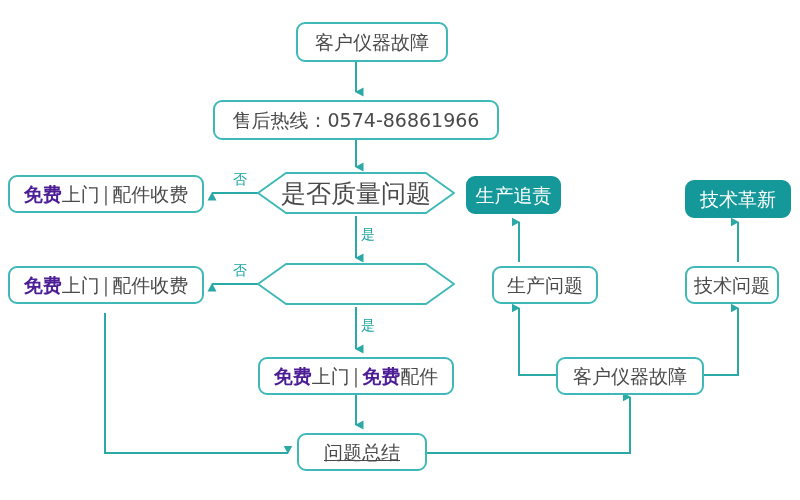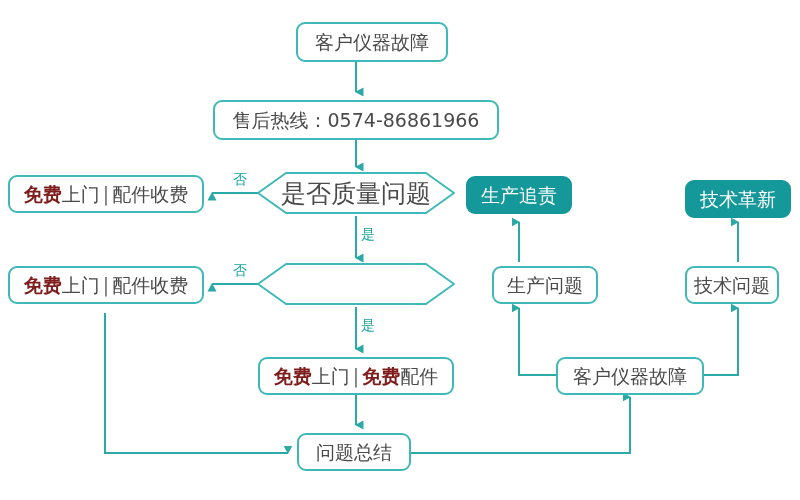--- a/index.html
+++ b/index.html
@@ -59,21 +59,21 @@
     position: absolute;
     left: 0; top: 0;
     width: 100%;
     height: 100%;
   }
   .node-diamond .dia-label {
     position: relative;
     z-index: 2;
   }
   .hi {
-    color: #7f1d1d;
+    color: #4c1d95;
     font-weight: bold;
   }
   .sep {
     color: #6d6d6d;
     padding: 0 3px;
   }
   .edge-label {
     position: absolute;
     color: #17a3a0;
     font-size: 14px;
@@ -168,41 +168,41 @@
   </div>
 
   <div class="node node-box" style="left:258px; top:357px; width:196px; height:38px;">
     <span class="hi">免费</span>
       <span>上门</span>
       <span class="sep">|</span>
       <span class="hi">免费</span>
       <span>配件</span>
   </div>
 
-  <div class="node node-box filled" style="left:466px; top:176px; width:106px; height:38px;">
+  <div class="node node-box filled" style="left:466px; top:176px; width:95px; height:38px;">
     <span>生产追责</span>
   </div>
 
   <div class="node node-box filled" style="left:685px; top:180px; width:106px; height:38px;">
     <span>技术革新</span>
   </div>
 
   <div class="node node-box" style="left:492px; top:266px; width:106px; height:38px;text-align:right;">
     <span>生产问题</span>
   </div>
 
   <div class="node node-box" style="left:685px; top:266px; width:94px; height:38px;">
     <span>技术问题</span>
   </div>
 
   <div class="node node-box" style="left:556px; top:357px; width:148px; height:38px;">
     <span>客户仪器故障</span>
   </div>
 
-  <div class="node node-box" style="left:297px; top:433px; width:114px; height:38px;">
+  <div class="node node-box" style="left:297px; top:433px; width:130px; height:38px;text-decoration:underline;">
     <span>问题总结</span>
   </div>
 
   <div class="edge-label" style="left:233px; top:172px;">否</div>
   <div class="edge-label" style="left:361px; top:227px;">是</div>
   <div class="edge-label" style="left:233px; top:263px;">否</div>
   <div class="edge-label" style="left:361px; top:318px;">是</div>
 
 </div>
 

